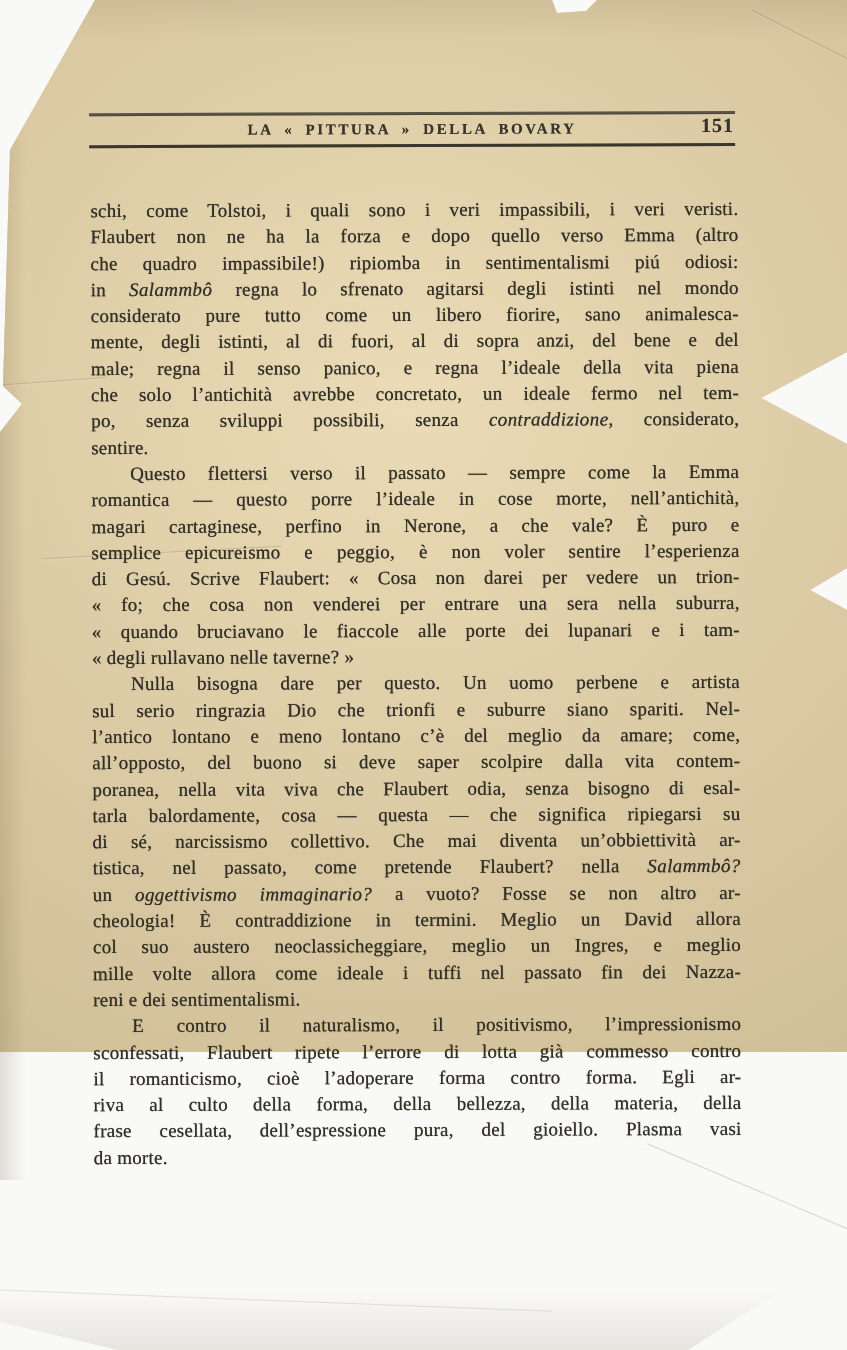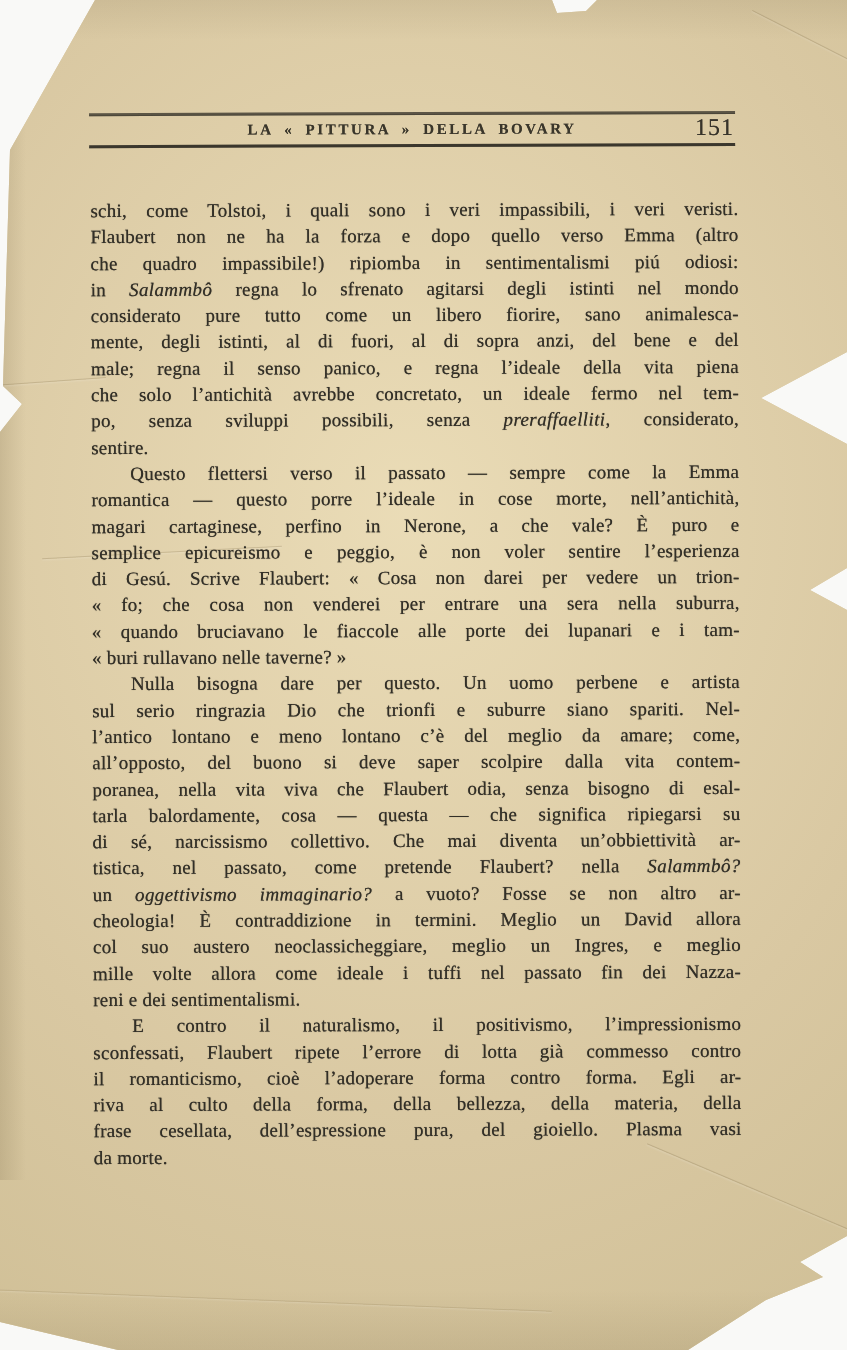--- a/index.html
+++ b/index.html
@@ -6,21 +6,21 @@
     margin: 0; padding: 0;
     width: 847px; height: 1350px;
     overflow: hidden;
     background: #f9f9f7;
     font-family: "Liberation Serif", serif;
   }
   
   .sheet {
     position: absolute;
     left: 0; top: 0;
-    width: 847px; height: 1350px;
+    width: 847px; height: 1052px;
     background:
       radial-gradient(ellipse 120% 90% at 48% 38%,
         rgba(236,222,185,0.9) 0%,
         rgba(217,200,162,0.95) 52%,
         rgba(202,186,143,1) 100%),
       #d8c7a0;
     clip-path: polygon(
       95px 0px, 552px 0px, 557px 13px, 586px 11px, 597px 0px,
       847px 0px,
       847px 352px, 761px 398px, 847px 444px,
@@ -71,21 +71,21 @@
   .running-title {
     position: absolute; left: 0; right: 0; top: 11px;
     text-align: center;
     font-size: 15px; font-weight: bold;
     letter-spacing: 2.6px; word-spacing: 5px;
     color: #3a362b;
     text-shadow: 0 0 0.5px rgba(58,54,43,0.8);
   }
   .page-number {
     position: absolute; right: 1px; top: 5px;
-    font-size: 24px; font-weight: normal; letter-spacing: 1px;
+    font-size: 20px; font-weight: bold; letter-spacing: 1px;
     color: #37332a;
     text-shadow: 0 0 0.5px rgba(55,51,42,0.8);
   }
   .text-block {
     position: absolute; left: 92px; top: 197px; width: 648px;
     font-size: 19px; line-height: 26.3px;
     letter-spacing: 0.25px;
     color: #322f27;
     text-shadow: 0 0 0.7px rgba(50,47,39,0.85);
   }
@@ -117,30 +117,30 @@
 
     <div class="text-block">
         <div class="line"><span>schi, come Tolstoi, i quali sono i veri impassibili, i veri veristi.</span></div>
         <div class="line"><span>Flaubert non ne ha la forza e dopo quello verso Emma (altro</span></div>
         <div class="line"><span>che quadro impassibile!) ripiomba in sentimentalismi piú odiosi:</span></div>
         <div class="line"><span>in </span><i>Salammbô</i><span> regna lo sfrenato agitarsi degli istinti nel mondo</span></div>
         <div class="line"><span>considerato pure tutto come un libero fiorire, sano animalesca-</span></div>
         <div class="line"><span>mente, degli istinti, al di fuori, al di sopra anzi, del bene e del</span></div>
         <div class="line"><span>male; regna il senso panico, e regna l’ideale della vita piena</span></div>
         <div class="line"><span>che solo l’antichità avrebbe concretato, un ideale fermo nel tem-</span></div>
-        <div class="line"><span>po, senza sviluppi possibili, senza </span><i>preraffaelliti</i><span>, considerato,</span></div>
+        <div class="line"><span>po, senza sviluppi possibili, senza </span><i>contraddizione</i><span>, considerato,</span></div>
         <div class="line par-end"><span>sentire.</span></div>
         <div class="line indent"><span>Questo flettersi verso il passato — sempre come la Emma</span></div>
         <div class="line"><span>romantica — questo porre l’ideale in cose morte, nell’antichità,</span></div>
         <div class="line"><span>magari cartaginese, perfino in Nerone, a che vale? È puro e</span></div>
         <div class="line"><span>semplice epicureismo e peggio, è non voler sentire l’esperienza</span></div>
         <div class="line"><span>di Gesú. Scrive Flaubert: « Cosa non darei per vedere un trion-</span></div>
         <div class="line"><span>« fo; che cosa non venderei per entrare una sera nella suburra,</span></div>
         <div class="line"><span>« quando bruciavano le fiaccole alle porte dei lupanari e i tam-</span></div>
-        <div class="line par-end"><span>« buri rullavano nelle taverne? »</span></div>
+        <div class="line par-end"><span>« degli rullavano nelle taverne? »</span></div>
         <div class="line indent"><span>Nulla bisogna dare per questo. Un uomo perbene e artista</span></div>
         <div class="line"><span>sul serio ringrazia Dio che trionfi e suburre siano spariti. Nel-</span></div>
         <div class="line"><span>l’antico lontano e meno lontano c’è del meglio da amare; come,</span></div>
         <div class="line"><span>all’opposto, del buono si deve saper scolpire dalla vita contem-</span></div>
         <div class="line"><span>poranea, nella vita viva che Flaubert odia, senza bisogno di esal-</span></div>
         <div class="line"><span>tarla balordamente, cosa — questa — che significa ripiegarsi su</span></div>
         <div class="line"><span>di sé, narcissismo collettivo. Che mai diventa un’obbiettività ar-</span></div>
         <div class="line"><span>tistica, nel passato, come pretende Flaubert? nella </span><i>Salammbô?</i></div>
         <div class="line"><span>un </span><i>oggettivismo immaginario?</i><span> a vuoto? Fosse se non altro ar-</span></div>
         <div class="line"><span>cheologia! È contraddizione in termini. Meglio un David allora</span></div>

